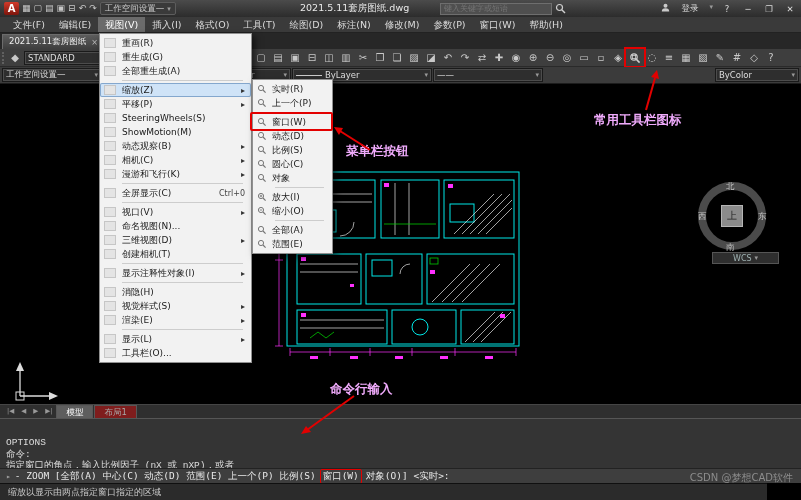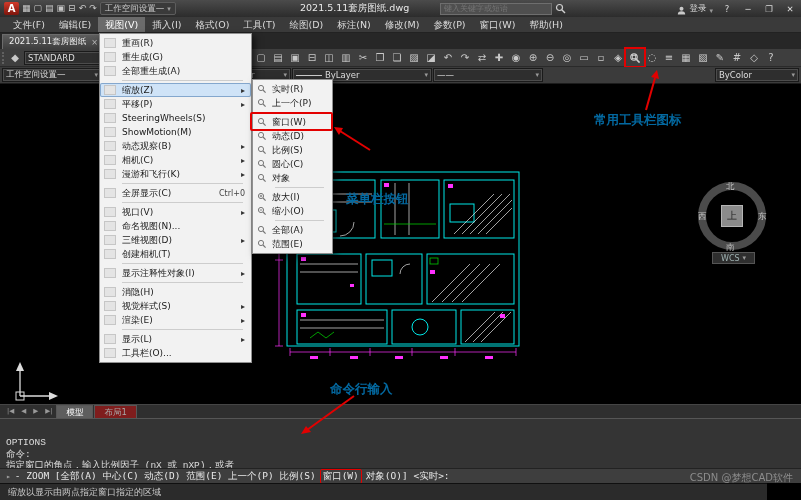--- a/index.html
+++ b/index.html
@@ -15,21 +15,21 @@
     border-radius:2px; flex:none; }
   .qi { font-size:9px; color:#c8c8c8; line-height:13px; }
   .t-combo { display:flex; align-items:center; gap:3px; height:13px; background:#3a3a3a;
     border:1px solid #5d5d5d; color:#ccc; font-size:8.5px; padding:0 4px; border-radius:2px; }
   .carat { color:#9a9a9a; font-size:7px; }
   .t-title { position:absolute; left:300px; top:2px; color:#e9e9e9; font-size:9.5px; }
   .t-search { position:absolute; left:440px; top:2.5px; display:flex; align-items:center; gap:3px; }
   .t-search input { width:112px; height:12px; background:#4f4f4f; border:1px solid #6e6e6e;
     color:#ddd; font-size:8px; padding:0 3px; font-family:inherit; }
   .t-right { position:absolute; right:4px; top:0; height:17px; display:flex; align-items:center; gap:7px; }
-  .t-login { display:flex; align-items:flex-end; gap:3px; color:#ddd; font-size:8.5px; }
+  .t-login { display:flex; align-items:flex-start; gap:11px; color:#ddd; font-size:8.5px; }
   .winbtn { color:#ddd; font-size:8.5px; width:14px; text-align:center; }
 
   
   .menubar { position:absolute; left:0; top:17px; width:801px; height:16px; background:#3a3a3a;
     border-bottom:1px solid #222; display:flex; padding-left:6px; z-index:4; }
   .mb { padding:0 7px; font-size:9.5px; color:#dcdcdc; line-height:16px; white-space:nowrap; }
   .mb.active { background:#6b6b6b; color:#fff; }
 
   
   .tabbar { position:absolute; left:0; top:33px; width:801px; height:16px; background:#272727; z-index:1; }
@@ -61,41 +61,41 @@
   .compass { position:absolute; left:694px; top:94px; width:76px; height:76px; }
   .c-ring { position:absolute; left:4px; top:4px; width:68px; height:68px; border:8px solid #535353;
     border-radius:50%; opacity:.9; }
   .c-lab { position:absolute; color:#c3c3c3; font-size:8.5px; }
   .c-n { left:32px; top:3px; } .c-s { left:32px; top:64px; }
   .c-w { left:4px; top:33px; } .c-e { left:64px; top:33px; }
   .c-top { position:absolute; left:27px; top:27px; width:22px; height:22px; background:#8b8b8b;
     border:1px solid #b5b5b5; color:#222; font-size:10px; display:flex; align-items:center;
     justify-content:center; }
   .wcsbox { position:absolute; left:712px; top:168px; height:12px; display:flex; align-items:center;
-    gap:3px; background:#2e2e2e; border:1px solid #555; color:#9fb2b2; font-size:8px; padding:0 8px; }
+    gap:3px; background:#2e2e2e; border:1px solid #555; color:#9fb2b2; font-size:8px; padding:0 20px; }
 
   
   .vm { position:absolute; left:99px; top:33px; width:153px; background:#f2f2f2;
     border:1px solid #909090; box-shadow:3px 3px 7px rgba(0,0,0,.6); z-index:5; padding:2px 0; }
   .vm-item { height:14px; display:flex; align-items:center; padding:0 6px 0 4px; font-size:9px;
     color:#1a1a1a; white-space:nowrap; }
   .vm-ic { width:12px; height:10px; margin-right:6px; background:#e4e4e4; border:1px solid #c6c6c6; flex:none; }
   .vm-arrow { margin-left:auto; font-size:8px; color:#333; }
   .vm-short { margin-left:auto; font-size:8px; color:#444; }
   .vm-item.hl { background:#cfe3f7; box-shadow:inset 0 0 0 1px #84a7cd; border-radius:2px; }
   .vm-sep { height:1px; background:#cdcdcd; margin:2px 8px 2px 22px; }
   .zm { position:absolute; left:252px; top:79px; width:81px; background:#f2f2f2;
     border:1px solid #909090; box-shadow:3px 3px 7px rgba(0,0,0,.6); z-index:5; padding:2px 0; }
   .zm-item { height:14px; display:flex; align-items:center; padding:0 5px 0 4px; font-size:9px;
     color:#1a1a1a; gap:5px; white-space:nowrap; }
 
   
   .redbox-sub { position:absolute; left:250px; top:112px; width:83px; height:19px;
     border:2px solid #e30000; border-radius:2px; z-index:6; pointer-events:none; }
-  .ann { position:absolute; color:#0369a1; font-weight:bold; font-size:12.5px; z-index:7;
+  .ann { position:absolute; color:#f0abfc; font-weight:bold; font-size:12.5px; z-index:7;
     white-space:nowrap; }
   .overlay { position:absolute; left:0; top:0; z-index:9; pointer-events:none; }
 
   
   .mtabs { position:absolute; left:0; top:404px; width:801px; height:14px; background:#2f2f2f;
     border-top:1px solid #454545; display:flex; align-items:flex-end; gap:1px; padding-left:4px; z-index:1; }
   .mt-nav { font-size:6.5px; color:#9a9a9a; padding:0 3px; line-height:13px; }
   .mt { font-size:8.5px; padding:0 9px; line-height:12px; background:#7f1d1d; color:#a8a8a8;
     border:1px solid #575757; border-bottom:none; white-space:nowrap; }
   .mt.active { background:#5e5e5e; color:#fff; }
@@ -571,21 +571,21 @@
     <span class="ci-ic">▸</span>
     <span>- ZOOM [全部(A) 中心(C) 动态(D) 范围(E) 上一个(P) 比例(S)</span>
     <span class="cmd-red">窗口(W)</span>
     <span>对象(O)] &lt;实时&gt;:</span>
   </div>
   <div class="status">
     <span>缩放以显示由两点指定窗口指定的区域</span>
   </div>
   <div class="watermark">CSDN @梦想CAD软件</div>
 
-  <div class="ann" style="left:346px; top:143px;margin-top:48px;">菜单栏按钮</div>
+  <div class="ann" style="left:346px; top:143px;">菜单栏按钮</div>
   <div class="ann" style="left:594px; top:112px;">常用工具栏图标</div>
   <div class="ann" style="left:330px; top:381px;">命令行输入</div>
 
   <svg class="overlay" width="801" height="500">
     <line x1="370" y1="150" x2="340" y2="131" stroke="#e30000" stroke-width="2"></line>
     <polygon points="334,127 343,128 339,135" fill="#e30000"></polygon>
     <line x1="646" y1="110" x2="655" y2="78" stroke="#e30000" stroke-width="2"></line>
     <polygon points="657,70 659,79 651,77" fill="#e30000"></polygon>
     <line x1="354" y1="396" x2="307" y2="430" stroke="#e30000" stroke-width="2"></line>
     <polygon points="301,434 306,426 311,432" fill="#e30000"></polygon>

